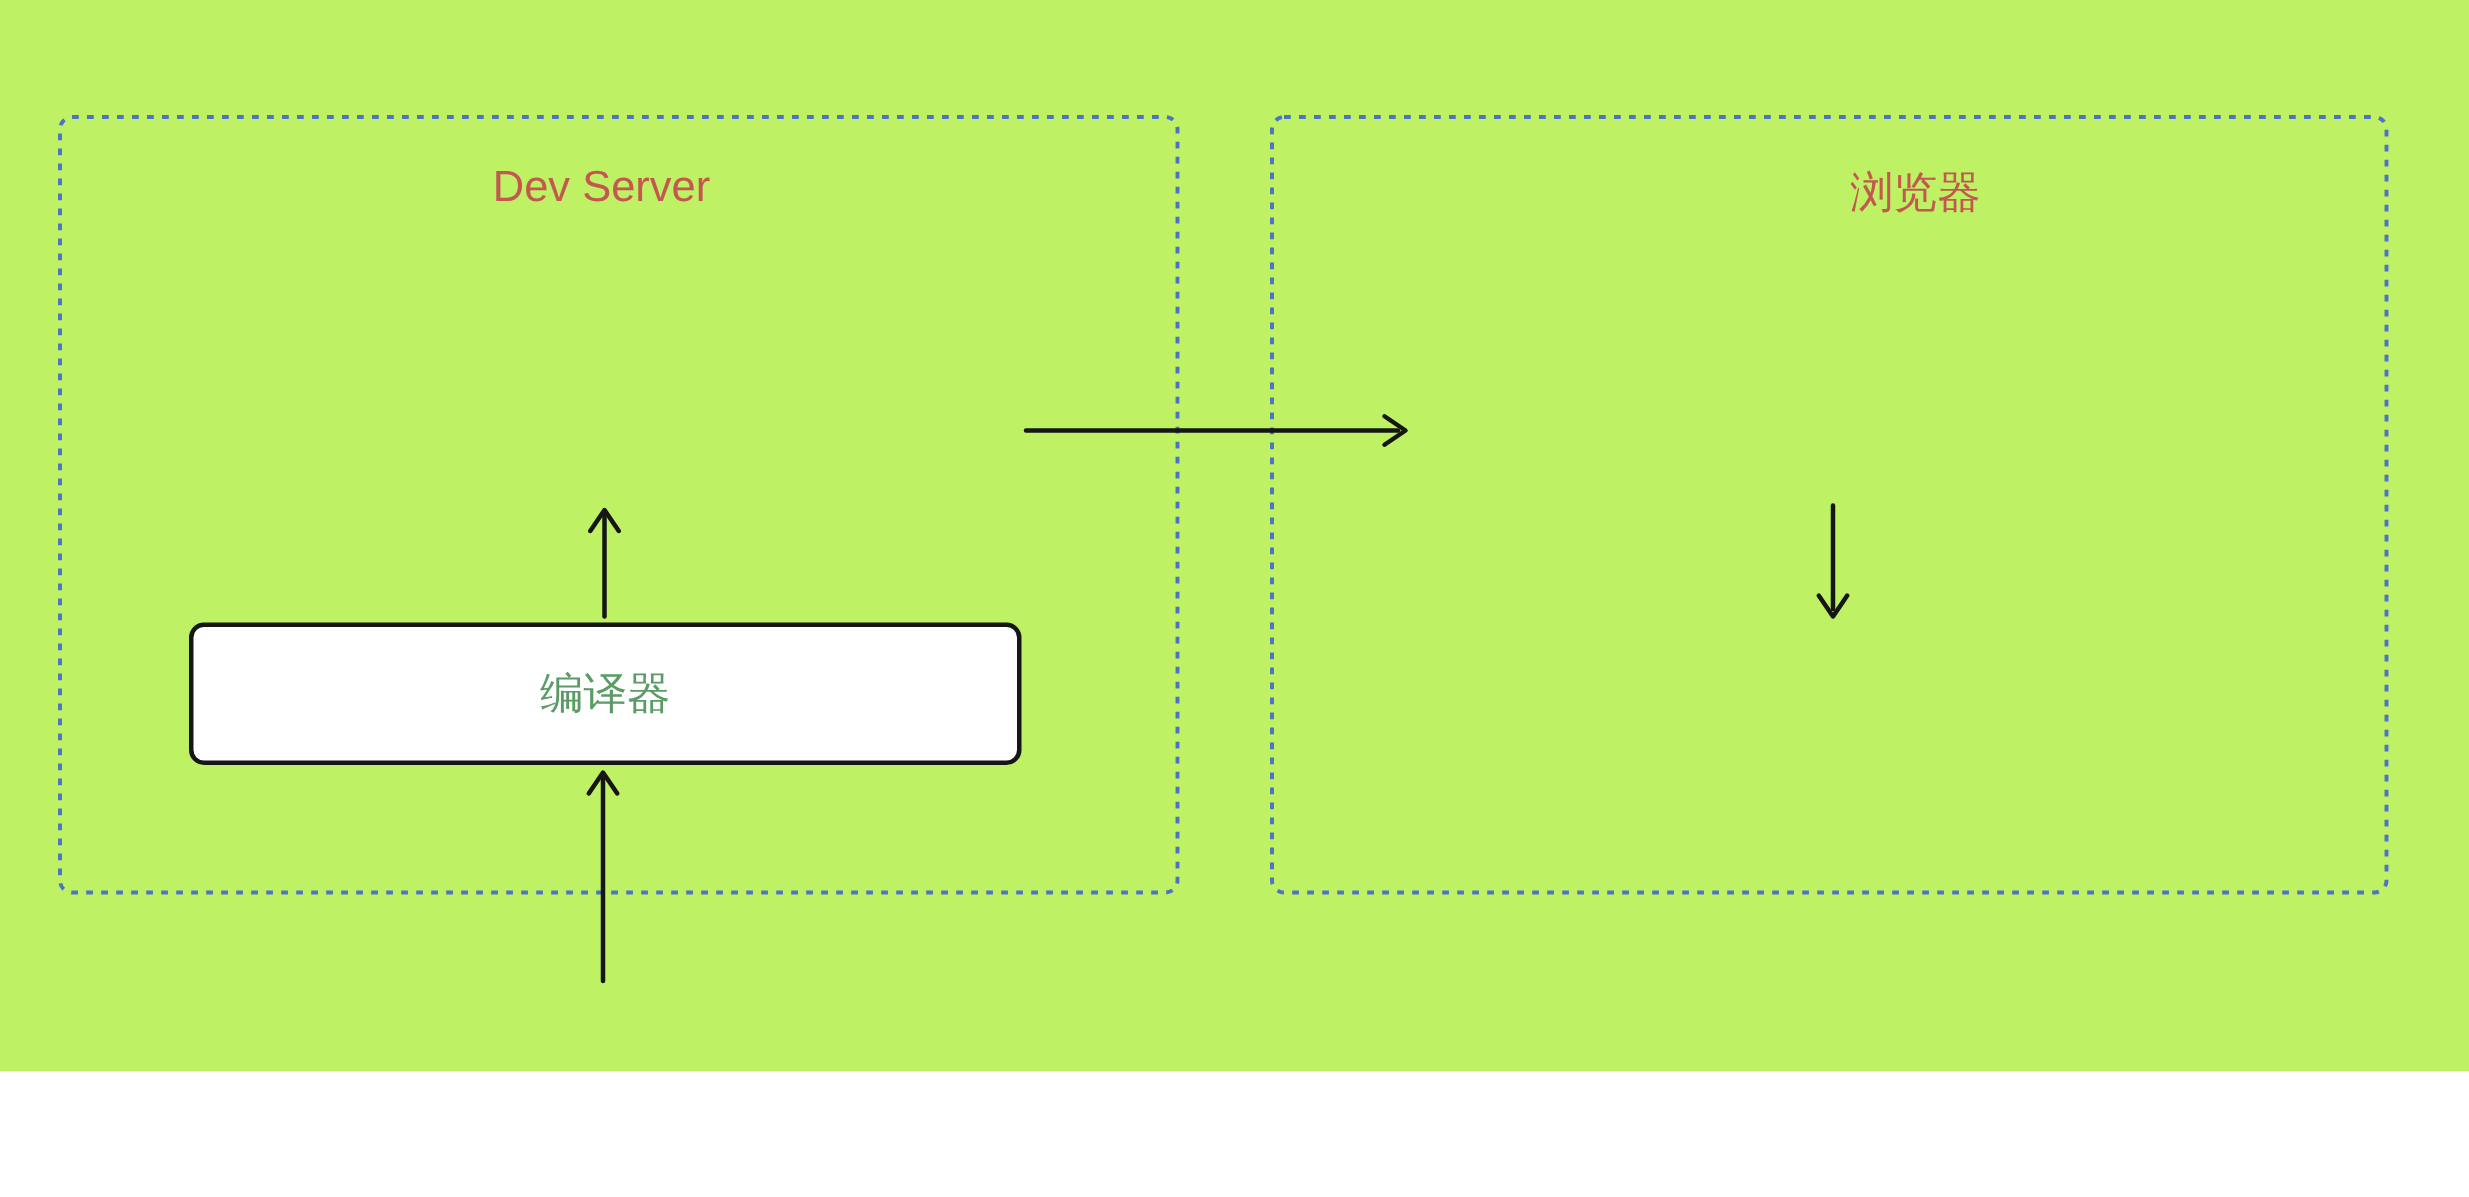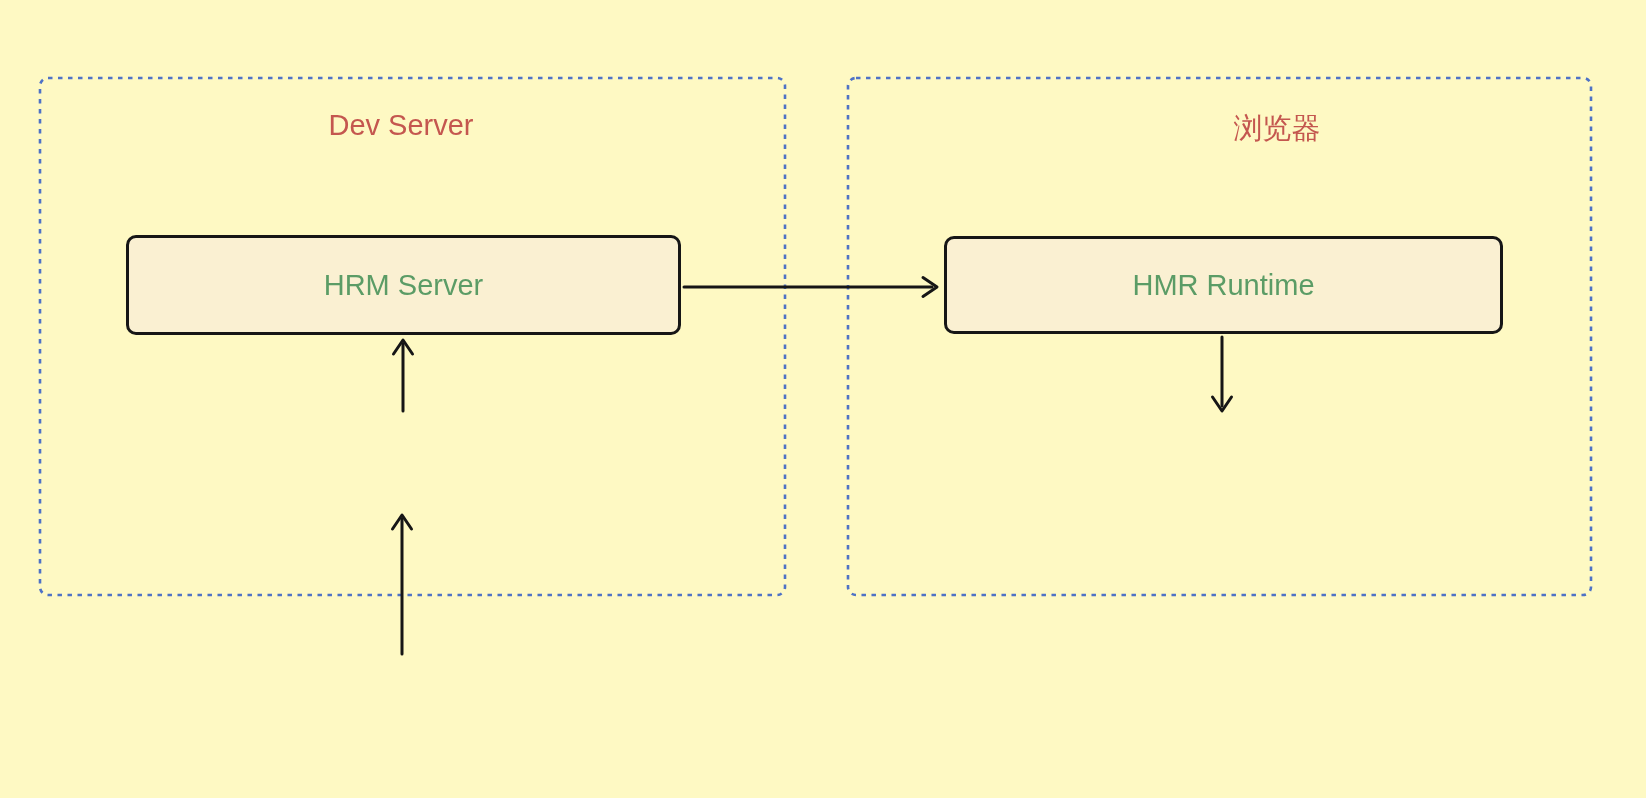--- a/index.html
+++ b/index.html
@@ -4,22 +4,22 @@
 <style>
   html, body {
     margin: 0;
     padding: 0;
     background: #ffffff;
     font-family: "Liberation Sans", "DejaVu Sans", sans-serif;
   }
   .canvas {
     position: relative;
     width: 1646px;
-    height: 798px;
-    background: #fef9c3;
+    height: 714px;
+    background: #bef264;
     overflow: hidden;
     text-decoration: underline;
   }
   .layer {
     position: absolute;
     left: 0;
     top: 0;
     pointer-events: none;
   }
   .container-title {
@@ -96,24 +96,21 @@
     <g>
       <line class="edge-line" x1="1222" y1="337" x2="1222" y2="406"></line>
       <path class="edge-head" d="M 1212.5 397 L 1222 411 L 1231.5 397"></path>
     </g>
   </svg>
 
   <div class="container-title" style="left:401px; top:109px;">Dev Server</div>
 
   <div class="container-title" style="left:1277px; top:109px;">浏览器</div>
 
-  <div class="node highlight" style="left:126px; top:235px; width:555px; height:100px;">
-    <span>HRM Server</span>
+
+  <div class="node" style="left:126px; top:415px; width:555px; height:95px;">
+    <span>编译器</span>
   </div>
 
-
-  <div class="node highlight" style="left:944px; top:236px; width:559px; height:98px;">
-    <span>HMR Runtime</span>
-  </div>
 
 
 
 </div>
 
 </body></html>

